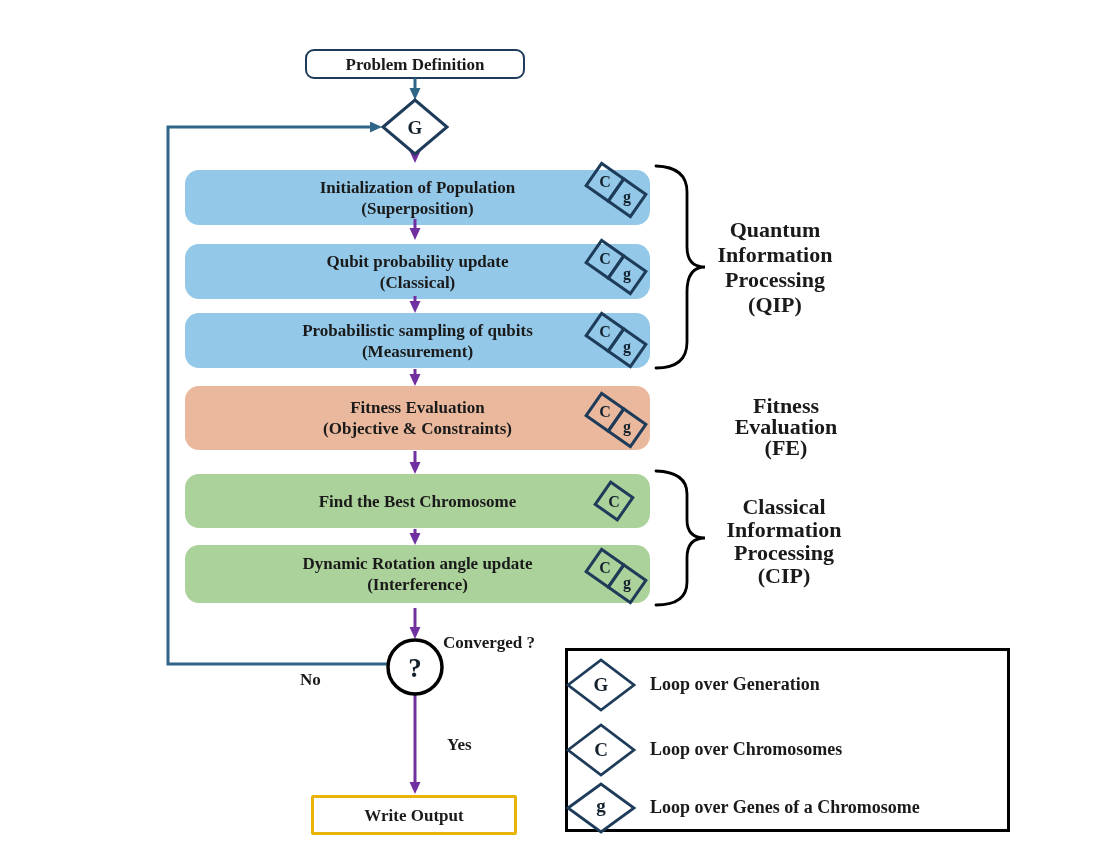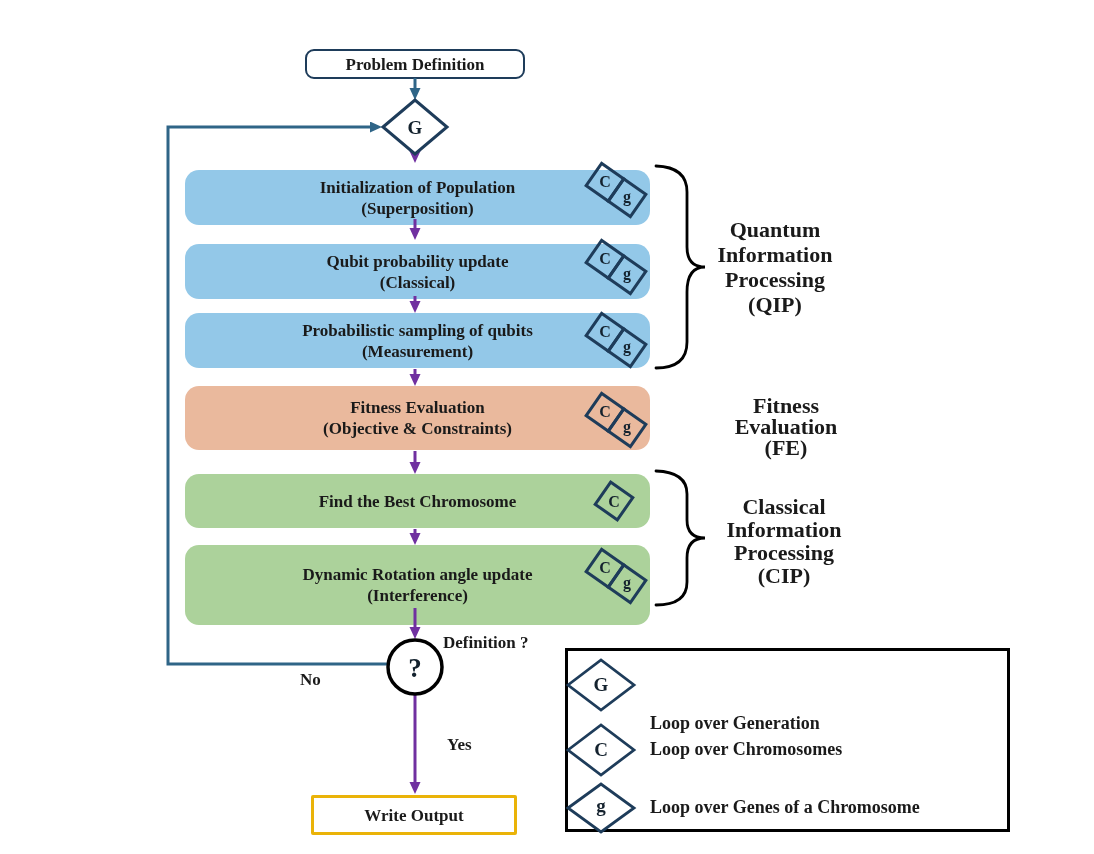--- a/index.html
+++ b/index.html
@@ -30,21 +30,21 @@
   .ann { position:absolute; text-align:center; font-size:22px; }
   .ann div { display:block; }
   .qip { left:695px; top:217px; width:160px; line-height:25px; }
   .fe  { left:706px; top:395px; width:160px; line-height:21px; }
   .cip { left:708px; top:495px; width:152px; line-height:23px; }
   .legend {
     position:absolute; left:565px; top:648px; width:445px; height:184px;
     border:3px solid #000; box-sizing:border-box; background:transparent;
   }
   .legend-label { position:absolute; left:650px; font-size:18px; white-space:nowrap; }
-  .ll-0 { top:674px;margin-top:39px; } .ll-1 { top:739px; } .ll-2 { top:797px; }
+  .ll-0 { top:674px; } .ll-1 { top:739px; } .ll-2 { top:797px; }
   svg.layer { position:absolute; left:0; top:0; pointer-events:none; }
   svg text { font-family:"Liberation Serif","DejaVu Serif",serif; fill:#14222e; }
 </style>
 </head>
 <body>
 
 <div class="stage">
 
   <div class="node pd">
     <span>Problem Definition</span>
@@ -62,30 +62,30 @@
     <span>Probabilistic sampling of qubits</span>
     <span>(Measurement)</span>
   </div>
   <div class="node step orange" style="top:386px;height:64px;">
     <span>Fitness Evaluation</span>
     <span>(Objective &amp; Constraints)</span>
   </div>
   <div class="node step green" style="top:474px;height:54px;">
     <span>Find the Best Chromosome</span>
   </div>
-  <div class="node step green" style="top:545px;height:80px;">
+  <div class="node step green" style="top:545px;height:58px;">
     <span>Dynamic Rotation angle update</span>
     <span>(Interference)</span>
   </div>
 
   <div class="node out">
     <span>Write Output</span>
   </div>
 
-  <div class="lbl" style="left:443px;top:633px;">Definition ?</div>
+  <div class="lbl" style="left:443px;top:633px;">Converged ?</div>
   <div class="lbl" style="left:300px;top:670px;">No</div>
   <div class="lbl" style="left:447px;top:735px;">Yes</div>
 
   <div class="ann qip">
     <div>Quantum</div>
     <div>Information</div>
     <div>Processing</div>
     <div>(QIP)</div>
   </div>
   <div class="ann fe">

